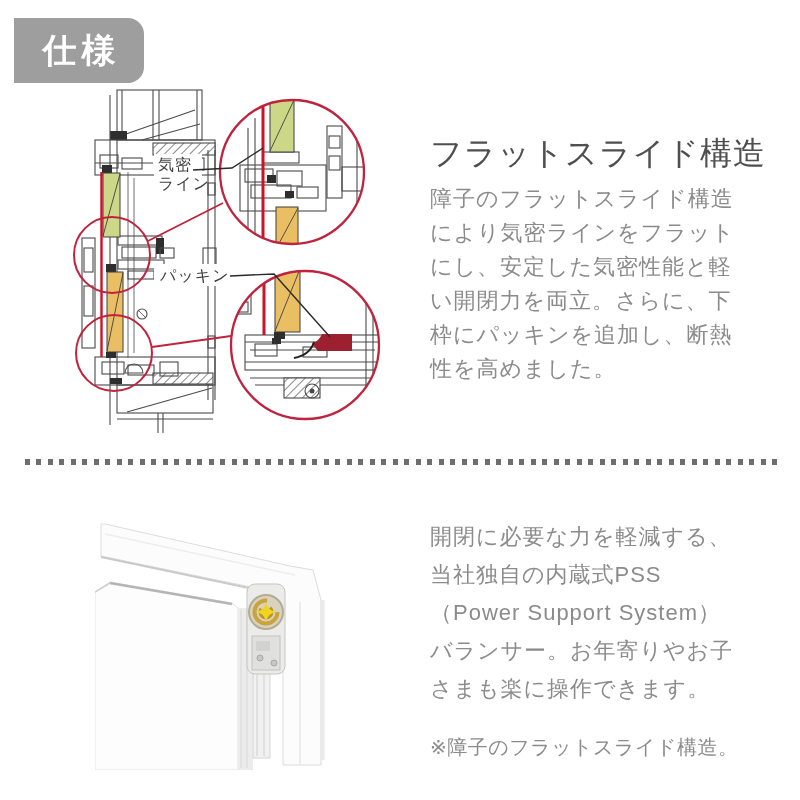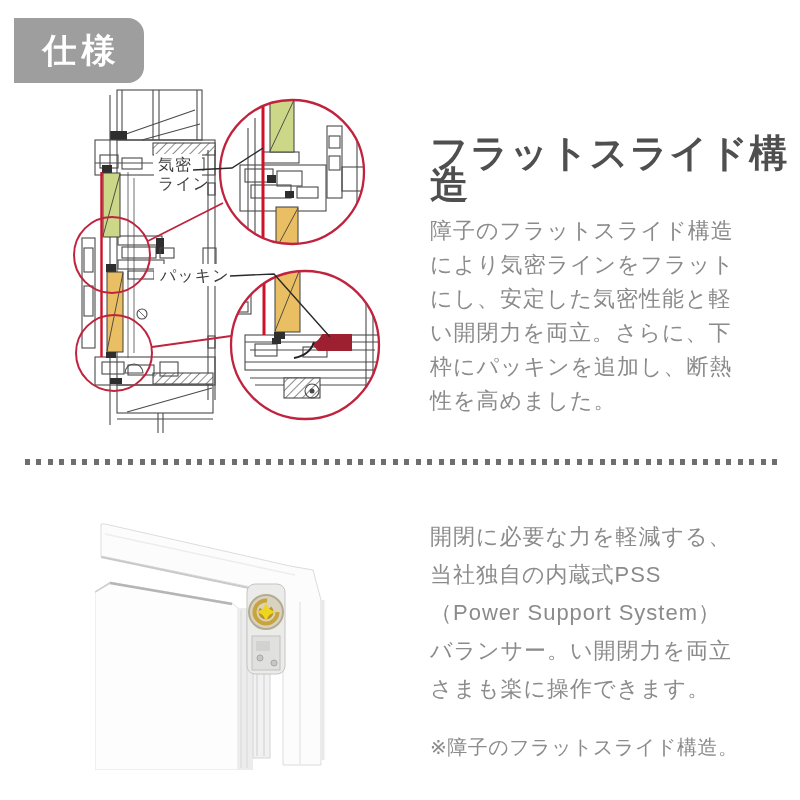--- a/index.html
+++ b/index.html
@@ -7,21 +7,21 @@
         font-family:"Liberation Sans","DejaVu Sans",sans-serif;}
   .badge{position:absolute;left:14px;top:18px;width:130px;height:65px;
          background:var(--badge-bg,#9e9e9e);border-radius:0 16px 16px 0;
          display:flex;align-items:center;justify-content:center;}
   .badge span{color:#fff;font-size:34px;font-weight:600;letter-spacing:5px;text-indent:5px;}
   .diagram{position:absolute;left:60px;top:88px;width:345px;height:345px;}
   .photo{position:absolute;left:95px;top:520px;width:300px;height:250px;}
   .sec-text{position:absolute;left:430px;width:370px;}
   .sec1{top:137px;}
   .sec2{top:510px;}
-  .sec-text h2{margin:0;font-size:38px;line-height:32px;font-weight:700;
+  .sec-text h2{margin:0;font-size:32px;line-height:32px;font-weight:400;
                color:var(--heading-text,#4f4f4f);letter-spacing:1px;}
   .body{margin:0;white-space:pre-line;font-size:22px;color:var(--body-text,#8b8b8b);
         letter-spacing:1px;}
   .sec1 .body{margin-top:13px;line-height:34px;}
   .sec2 .body{margin-top:8px;line-height:38px;}
   .note{position:absolute;left:430px;top:734px;margin:0;font-size:20px;
         color:var(--body-text,#8b8b8b);letter-spacing:0.5px;}
   .divider{position:absolute;left:25px;top:459px;width:752px;height:6px;
            background:repeating-linear-gradient(90deg,#6e6e6e 0 5px,transparent 5px 11.5px);}
   
@@ -251,18 +251,18 @@
       <rect x="161" y="121" width="14" height="10" fill="#d2d2d0"></rect>
       <circle cx="165" cy="138" r="3" fill="#c6c6c4" stroke="#a8a8a6"></circle>
       <circle cx="179" cy="143" r="3" fill="#c6c6c4" stroke="#a8a8a6"></circle>
     </g>
   </svg>
 
   <div class="sec-text sec2">
     <p class="body">開閉に必要な力を軽減する、
 当社独自の内蔵式PSS
 （Power Support System）
-バランサー。い開閉力を両立
+バランサー。お年寄りやお子
 さまも楽に操作できます。</p>
   </div>
   <p class="note">※障子のフラットスライド構造。</p>
 
 </div>
 
 </body></html>

